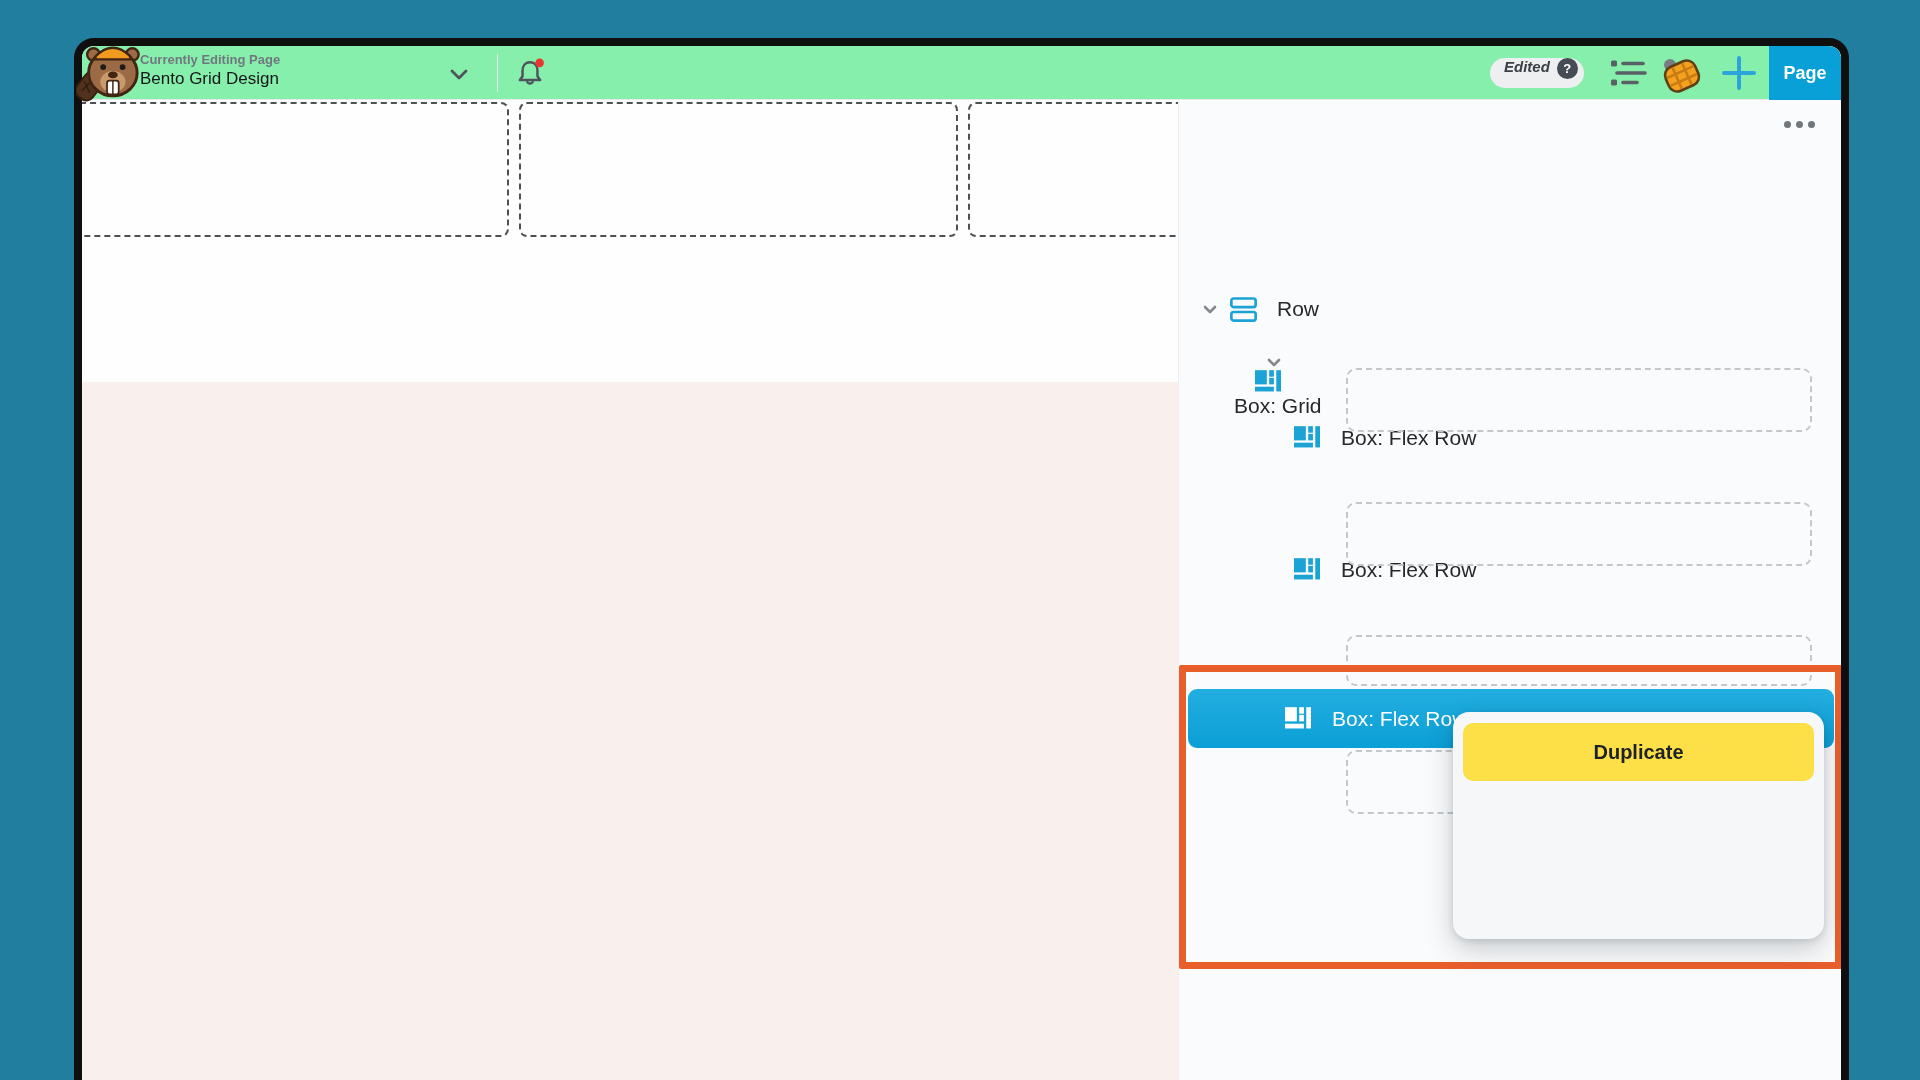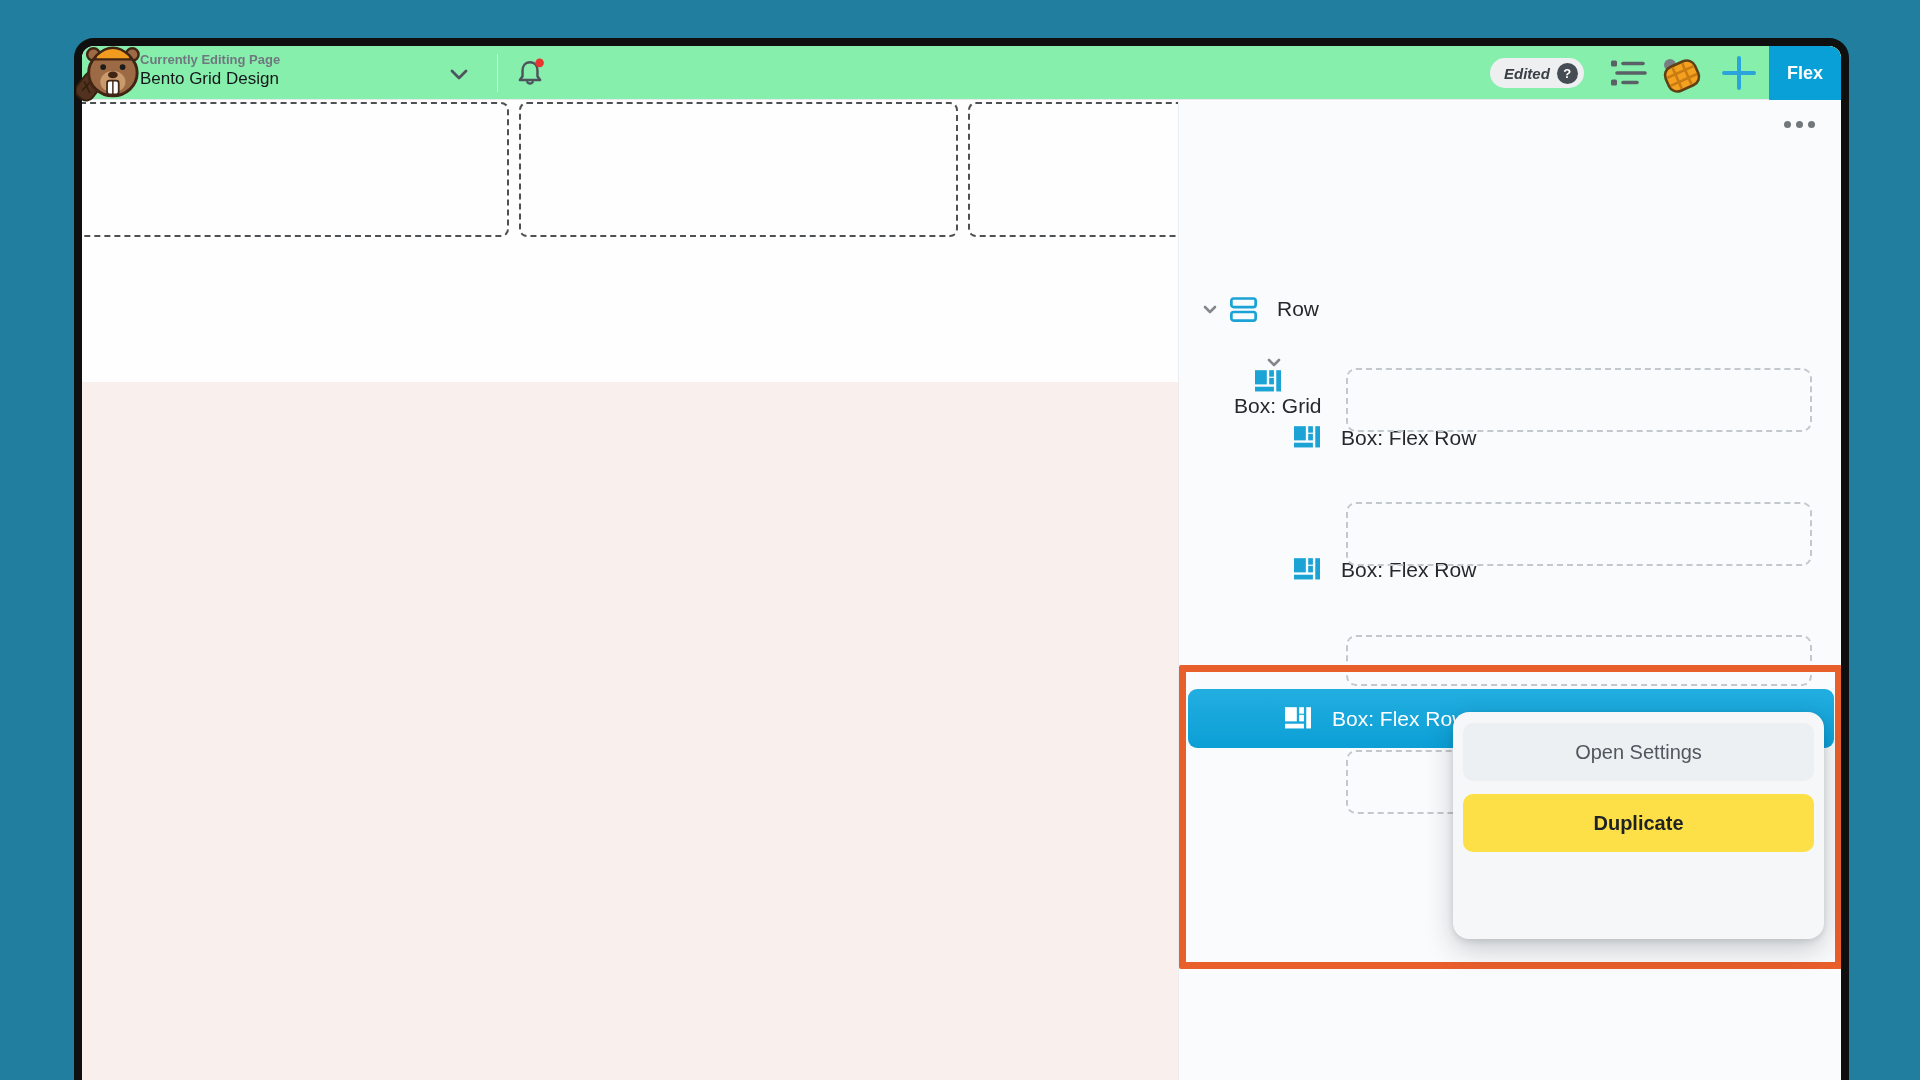--- a/index.html
+++ b/index.html
@@ -12,21 +12,21 @@
             background:#fdfdfd; border:8px solid #0f0f10; border-radius:20px 20px 0 0; overflow:hidden; }
 
   
   .toolbar { position:absolute; left:0; top:0; width:1759px; height:54px; background:#86efac;
              border-bottom:1px solid #e7e9ea; }
   .ctx-label { position:absolute; left:58px; top:6px; font-size:13px; font-weight:700; color:#70777e; }
   .page-title { position:absolute; left:58px; top:23px; font-size:17px; font-weight:400; color:#15171a; }
   .tb-btn { position:absolute; display:flex; align-items:center; justify-content:center; background:transparent; border:none; cursor:pointer; }
   .divider { position:absolute; left:415px; top:8px; width:1px; height:38px; background:#e4e6e8; }
   .edited-pill { position:absolute; left:1408px; top:12px; height:30px; padding:0 6px 0 14px; background:#edeff1;
-                 border-radius:15px; display:flex; align-items:center; gap:7px; }
+                 border-radius:15px; display:flex; gap:7px; }
   .edited-pill .txt { font-style:italic; font-size:15px; font-weight:600; color:#3a4046; }
   .help-dot { width:21px; height:21px; border-radius:50%; background:#454c54; color:#fff; font-size:13px; font-weight:700;
               display:flex; align-items:center; justify-content:center; font-style:normal; }
   .done-btn { position:absolute; right:0; top:0; width:72px; height:54px; background:#08a0d6; color:#fff;
               font-size:18px; font-weight:700; border:none; border-radius:0 12px 0 0; cursor:pointer;
               display:flex; align-items:center; justify-content:center; font-family:inherit; }
 
   
   .logo { position:absolute; left:76px; top:40px; width:66px; height:62px; z-index:30; }
 
@@ -143,21 +143,21 @@
         </svg>
       </button>
 
       <button class="tb-btn" style="left:1634px; top:8px; width:46px; height:38px;">
         <svg width="36" height="36" viewBox="0 0 36 36">
           <line x1="18" y1="3" x2="18" y2="33" stroke="#2aa4da" stroke-width="4" stroke-linecap="round"></line>
           <line x1="3" y1="18" x2="33" y2="18" stroke="#2aa4da" stroke-width="4" stroke-linecap="round"></line>
         </svg>
       </button>
 
-      <button class="done-btn">Flex</button>
+      <button class="done-btn">Page</button>
     </div>
 
     <div class="canvas">
       <div class="cbox cbox1"></div>
       <div class="cbox cbox2"></div>
       <div class="cbox cbox3"></div>
       <div class="pink"></div>
     </div>
 
     <div class="panel">
@@ -253,19 +253,18 @@
             <rect x="0" y="14" width="16" height="4"></rect>
           </svg>
         </span>
         <span class="lbl">Box: Flex Row</span>
       </div>
       <div class="zone" style="top:649px;"></div>
 
       <div class="sel-outline"></div>
 
       <div class="menu">
-        <button class="mi mi-default">Open Settings</button>
         <button class="mi mi-emphasis">Duplicate</button>
       </div>
 
     </div>
   </div>
 </div>
 
 </body></html>

